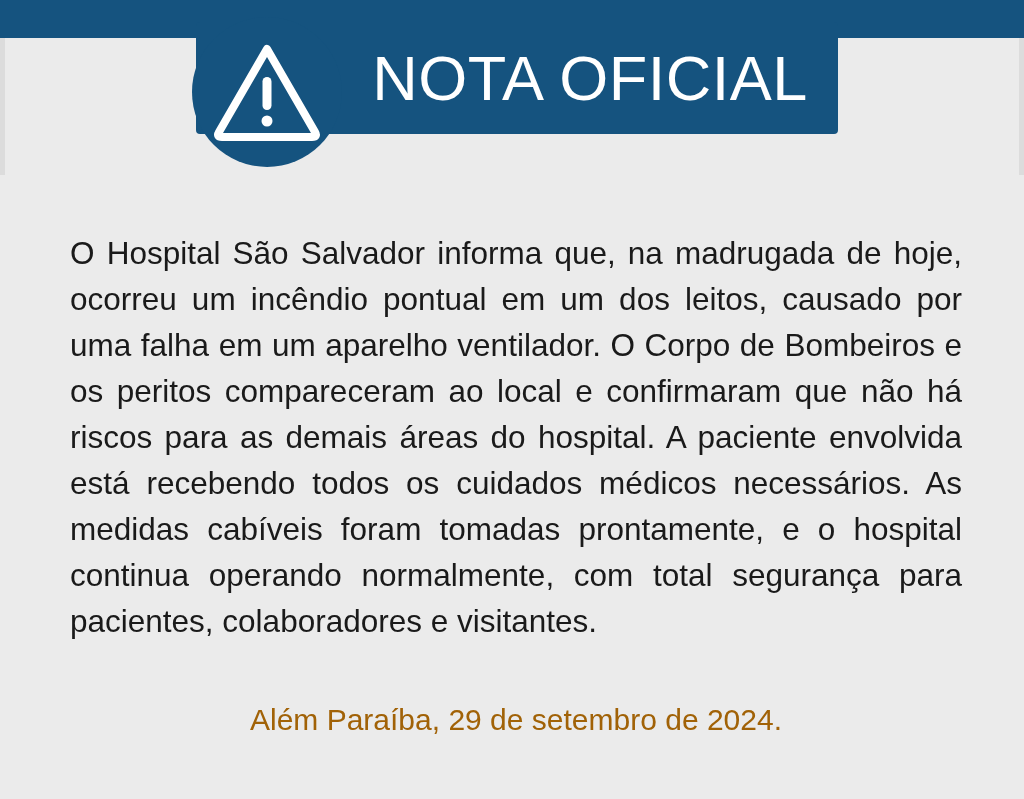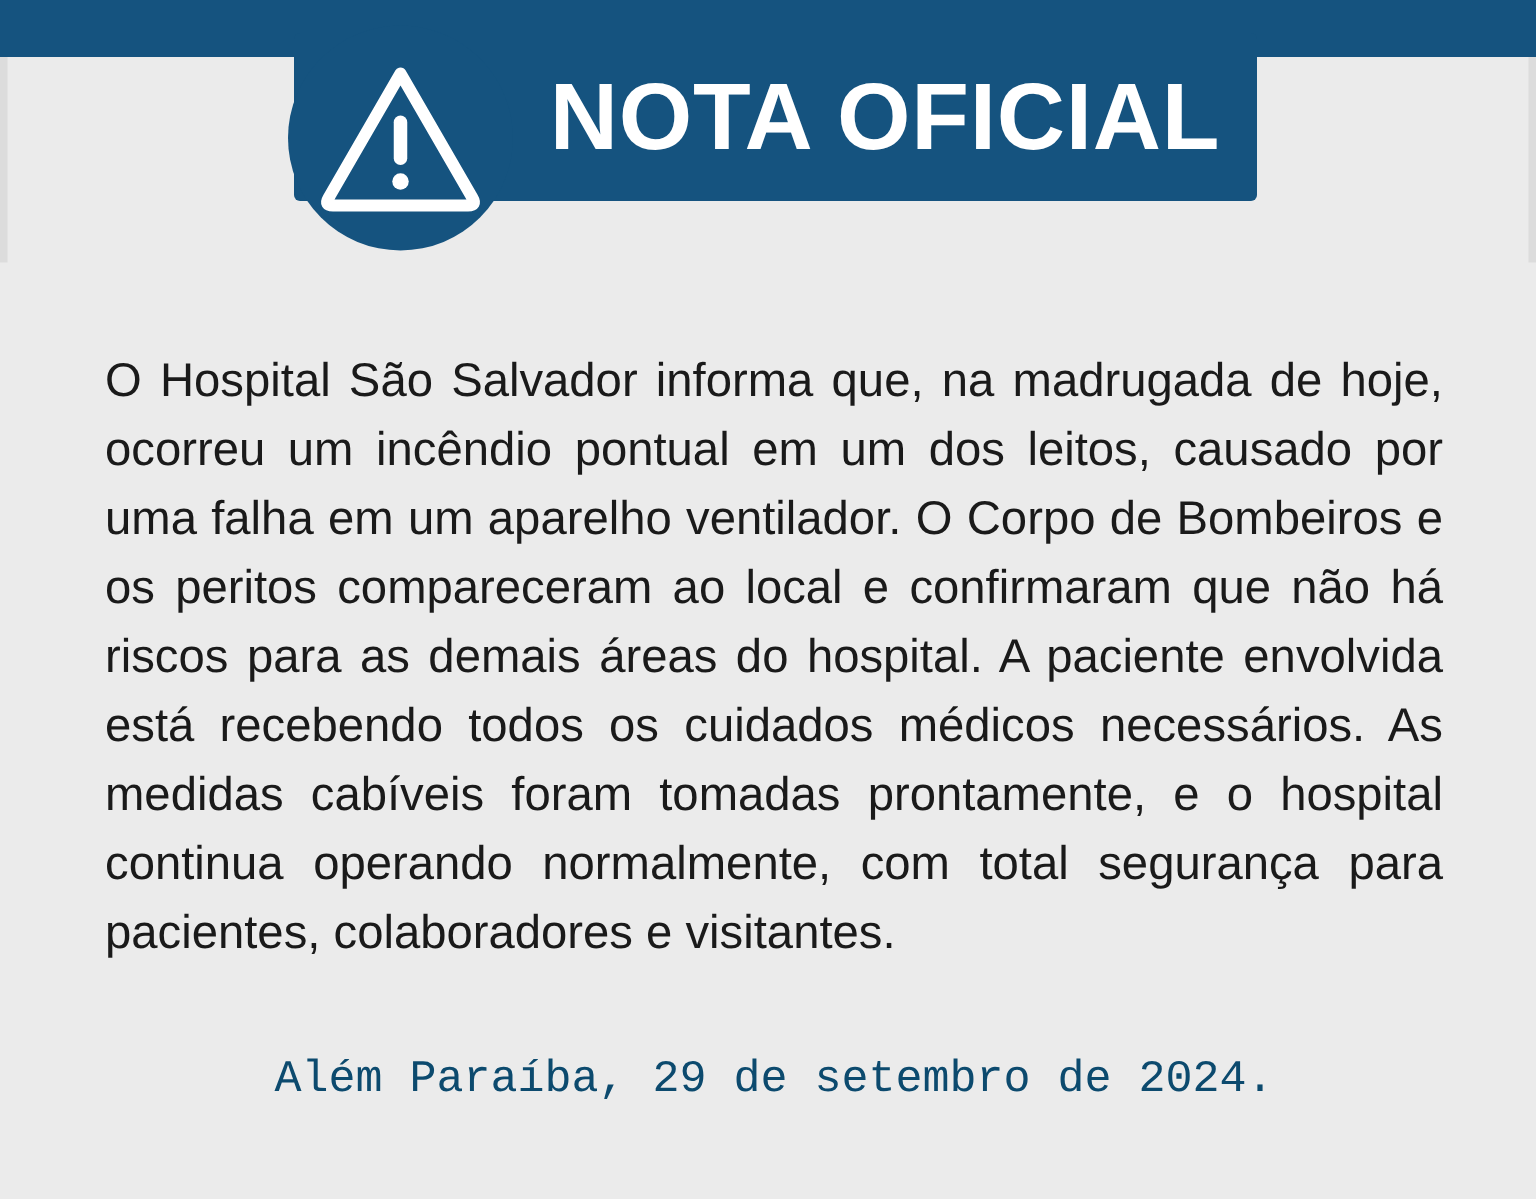--- a/index.html
+++ b/index.html
@@ -64,21 +64,21 @@
     position: absolute;
     left: 360px;
     top: 40px;
     width: 460px;
     height: 76px;
     display: flex;
     align-items: center;
     justify-content: center;
     color: #ffffff;
     font-size: 63px;
-    font-weight: bold;
+    font-weight: normal;
     letter-spacing: 0.5px;
     font-family: "Liberation Sans", sans-serif;
     white-space: nowrap;
   }
 
   
   .body-area {
     position: absolute;
     left: 0;
     top: 175px;
@@ -102,23 +102,23 @@
   .statement b {
     font-weight: normal;
   }
 
   .dateline {
     position: absolute;
     left: 70px;
     top: 528px;
     width: 892px;
     text-align: center;
-    color: #0c4a6e;
+    color: #a16207;
     font-size: 30px;
-    font-family: Liberation Mono, monospace;
+    font-family: Liberation Sans, sans-serif;
   }
 
   
   .edge-left {
     position: absolute;
     left: 0;
     top: 38px;
     width: 5px;
     height: 761px;
     background: #dcdcdc;

